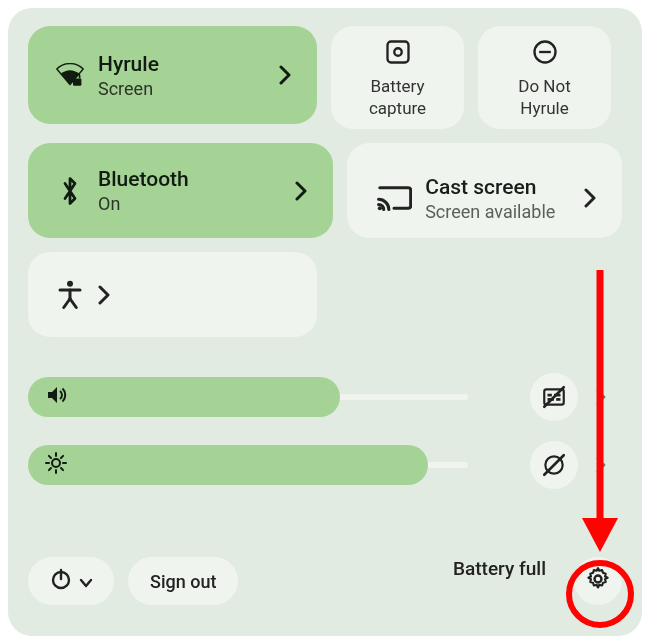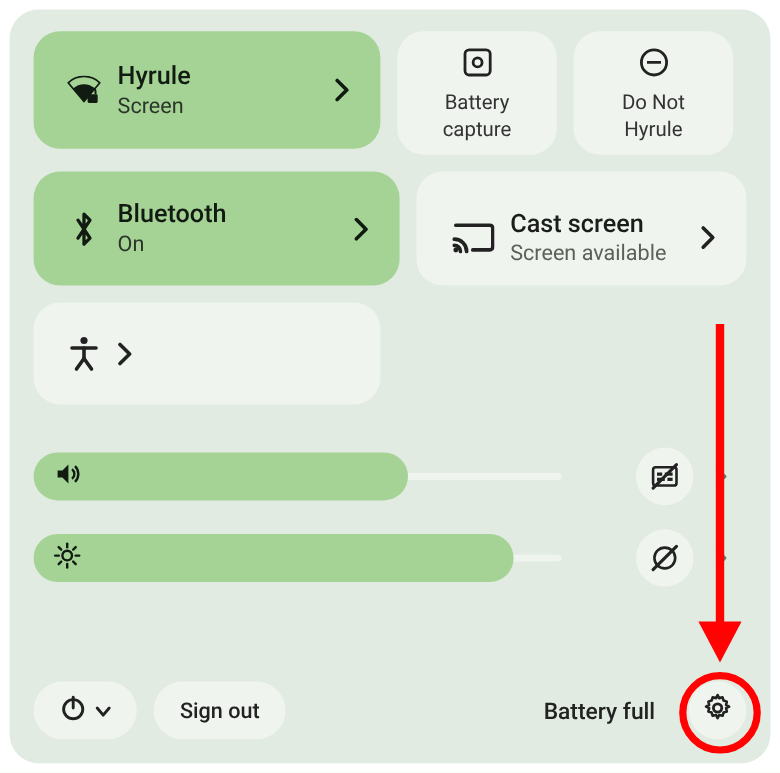--- a/index.html
+++ b/index.html
@@ -85,21 +85,21 @@
     background:#a5d395;
     display:flex; align-items:center; padding-left:16px;
   }
   .slider-row .roundbtn{
     width:48px; height:48px; border-radius:24px; background:#f0f4ef;
     display:flex; align-items:center; justify-content:center; margin-left:22px; margin-right:12px;
     cursor:pointer;
   }
   .slider-row .chevmini{ width:22px; display:flex; justify-content:center; cursor:pointer;}
   
-  .bottom{ position:absolute; left:20px; right:20px; bottom:20px; display:flex; align-items:center;}
+  .bottom{ position:absolute; left:20px; right:20px; bottom:31px; display:flex; }
   .pill{ background:#f0f4ef; border-radius:24px; display:flex; align-items:center; justify-content:center; padding:0 16px; height:48px; cursor:pointer; font-size:18px; color:#222; gap:6px;}
   .power-pill{ width:86px; padding:0; }
   .signout-pill{ margin-left:14px; padding:0 22px; font-weight:500;}
   .batt{ margin-left:auto; font-size:19px; font-weight:500; color:#222; margin-right:28px;}
   .gear-btn{ width:48px; height:48px; border-radius:24px; background:#f0f4ef; display:flex; align-items:center; justify-content:center; cursor:pointer;}
   .red-circle{ position:absolute; right:8px; bottom:8px; width:68px; height:68px; border:6px solid #ff0201; border-radius:50%; pointer-events:none;}
   .red-arrow{
     position:absolute; pointer-events:none;
   }
 </style>

